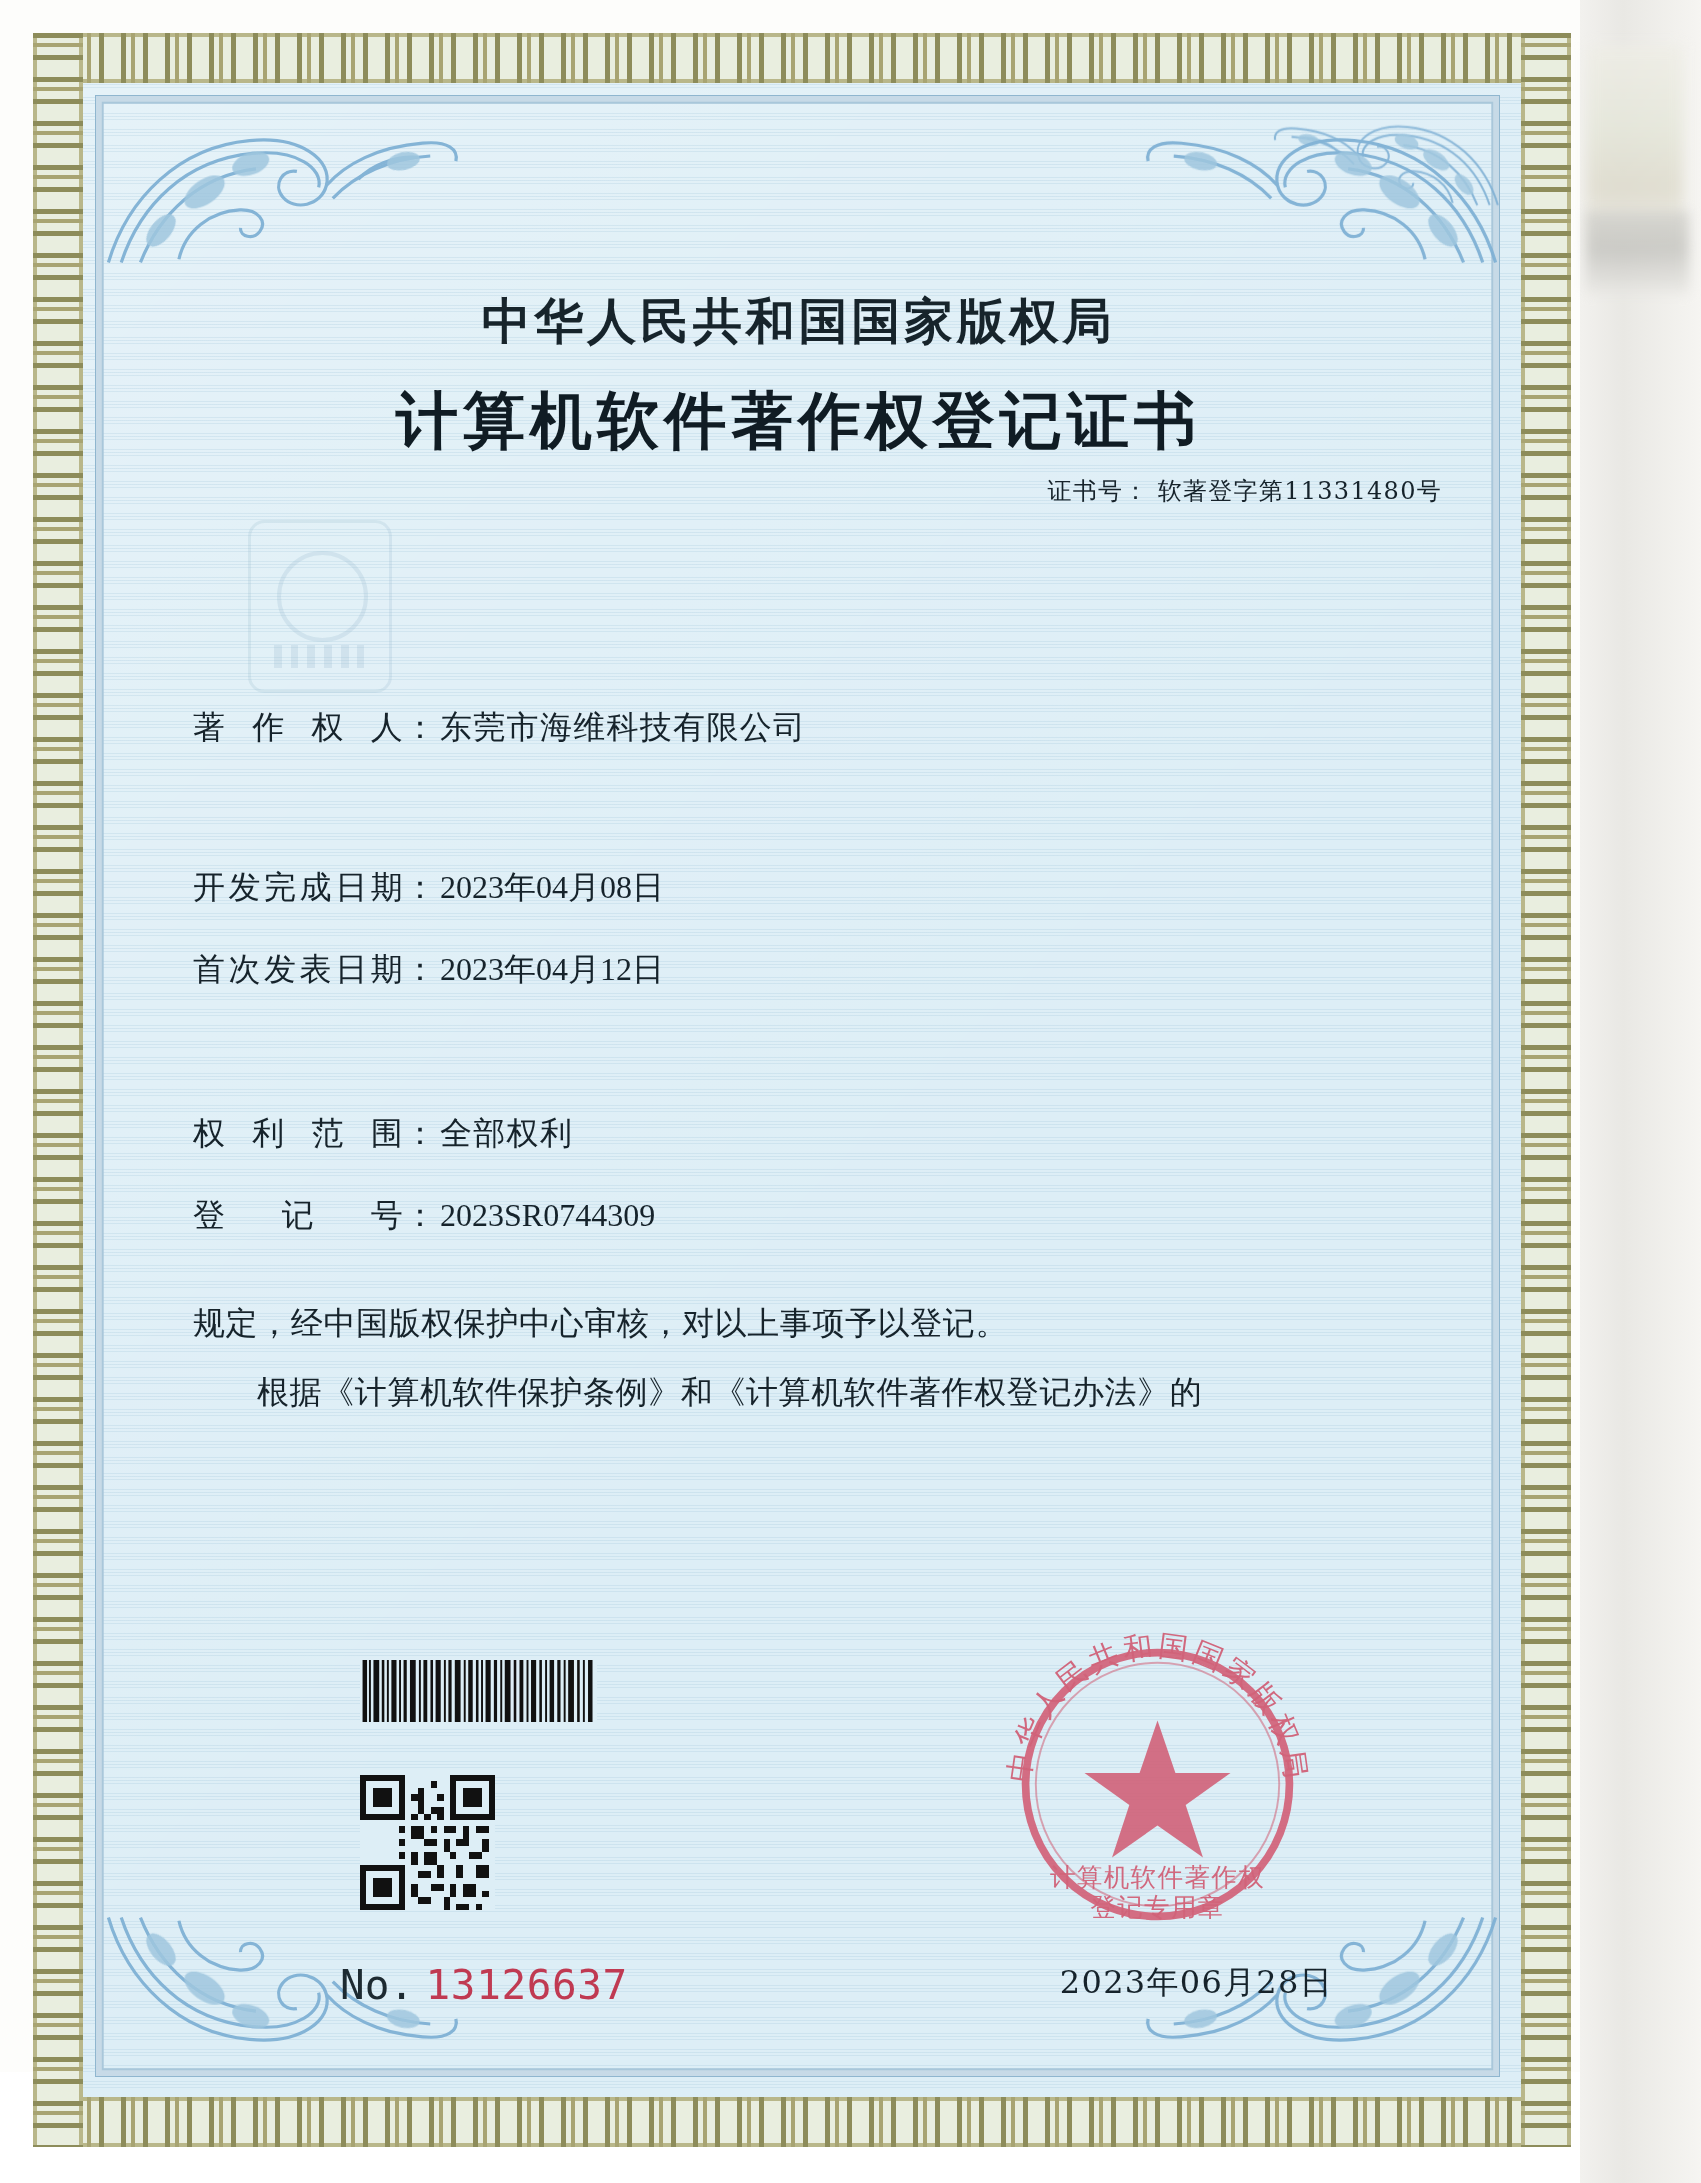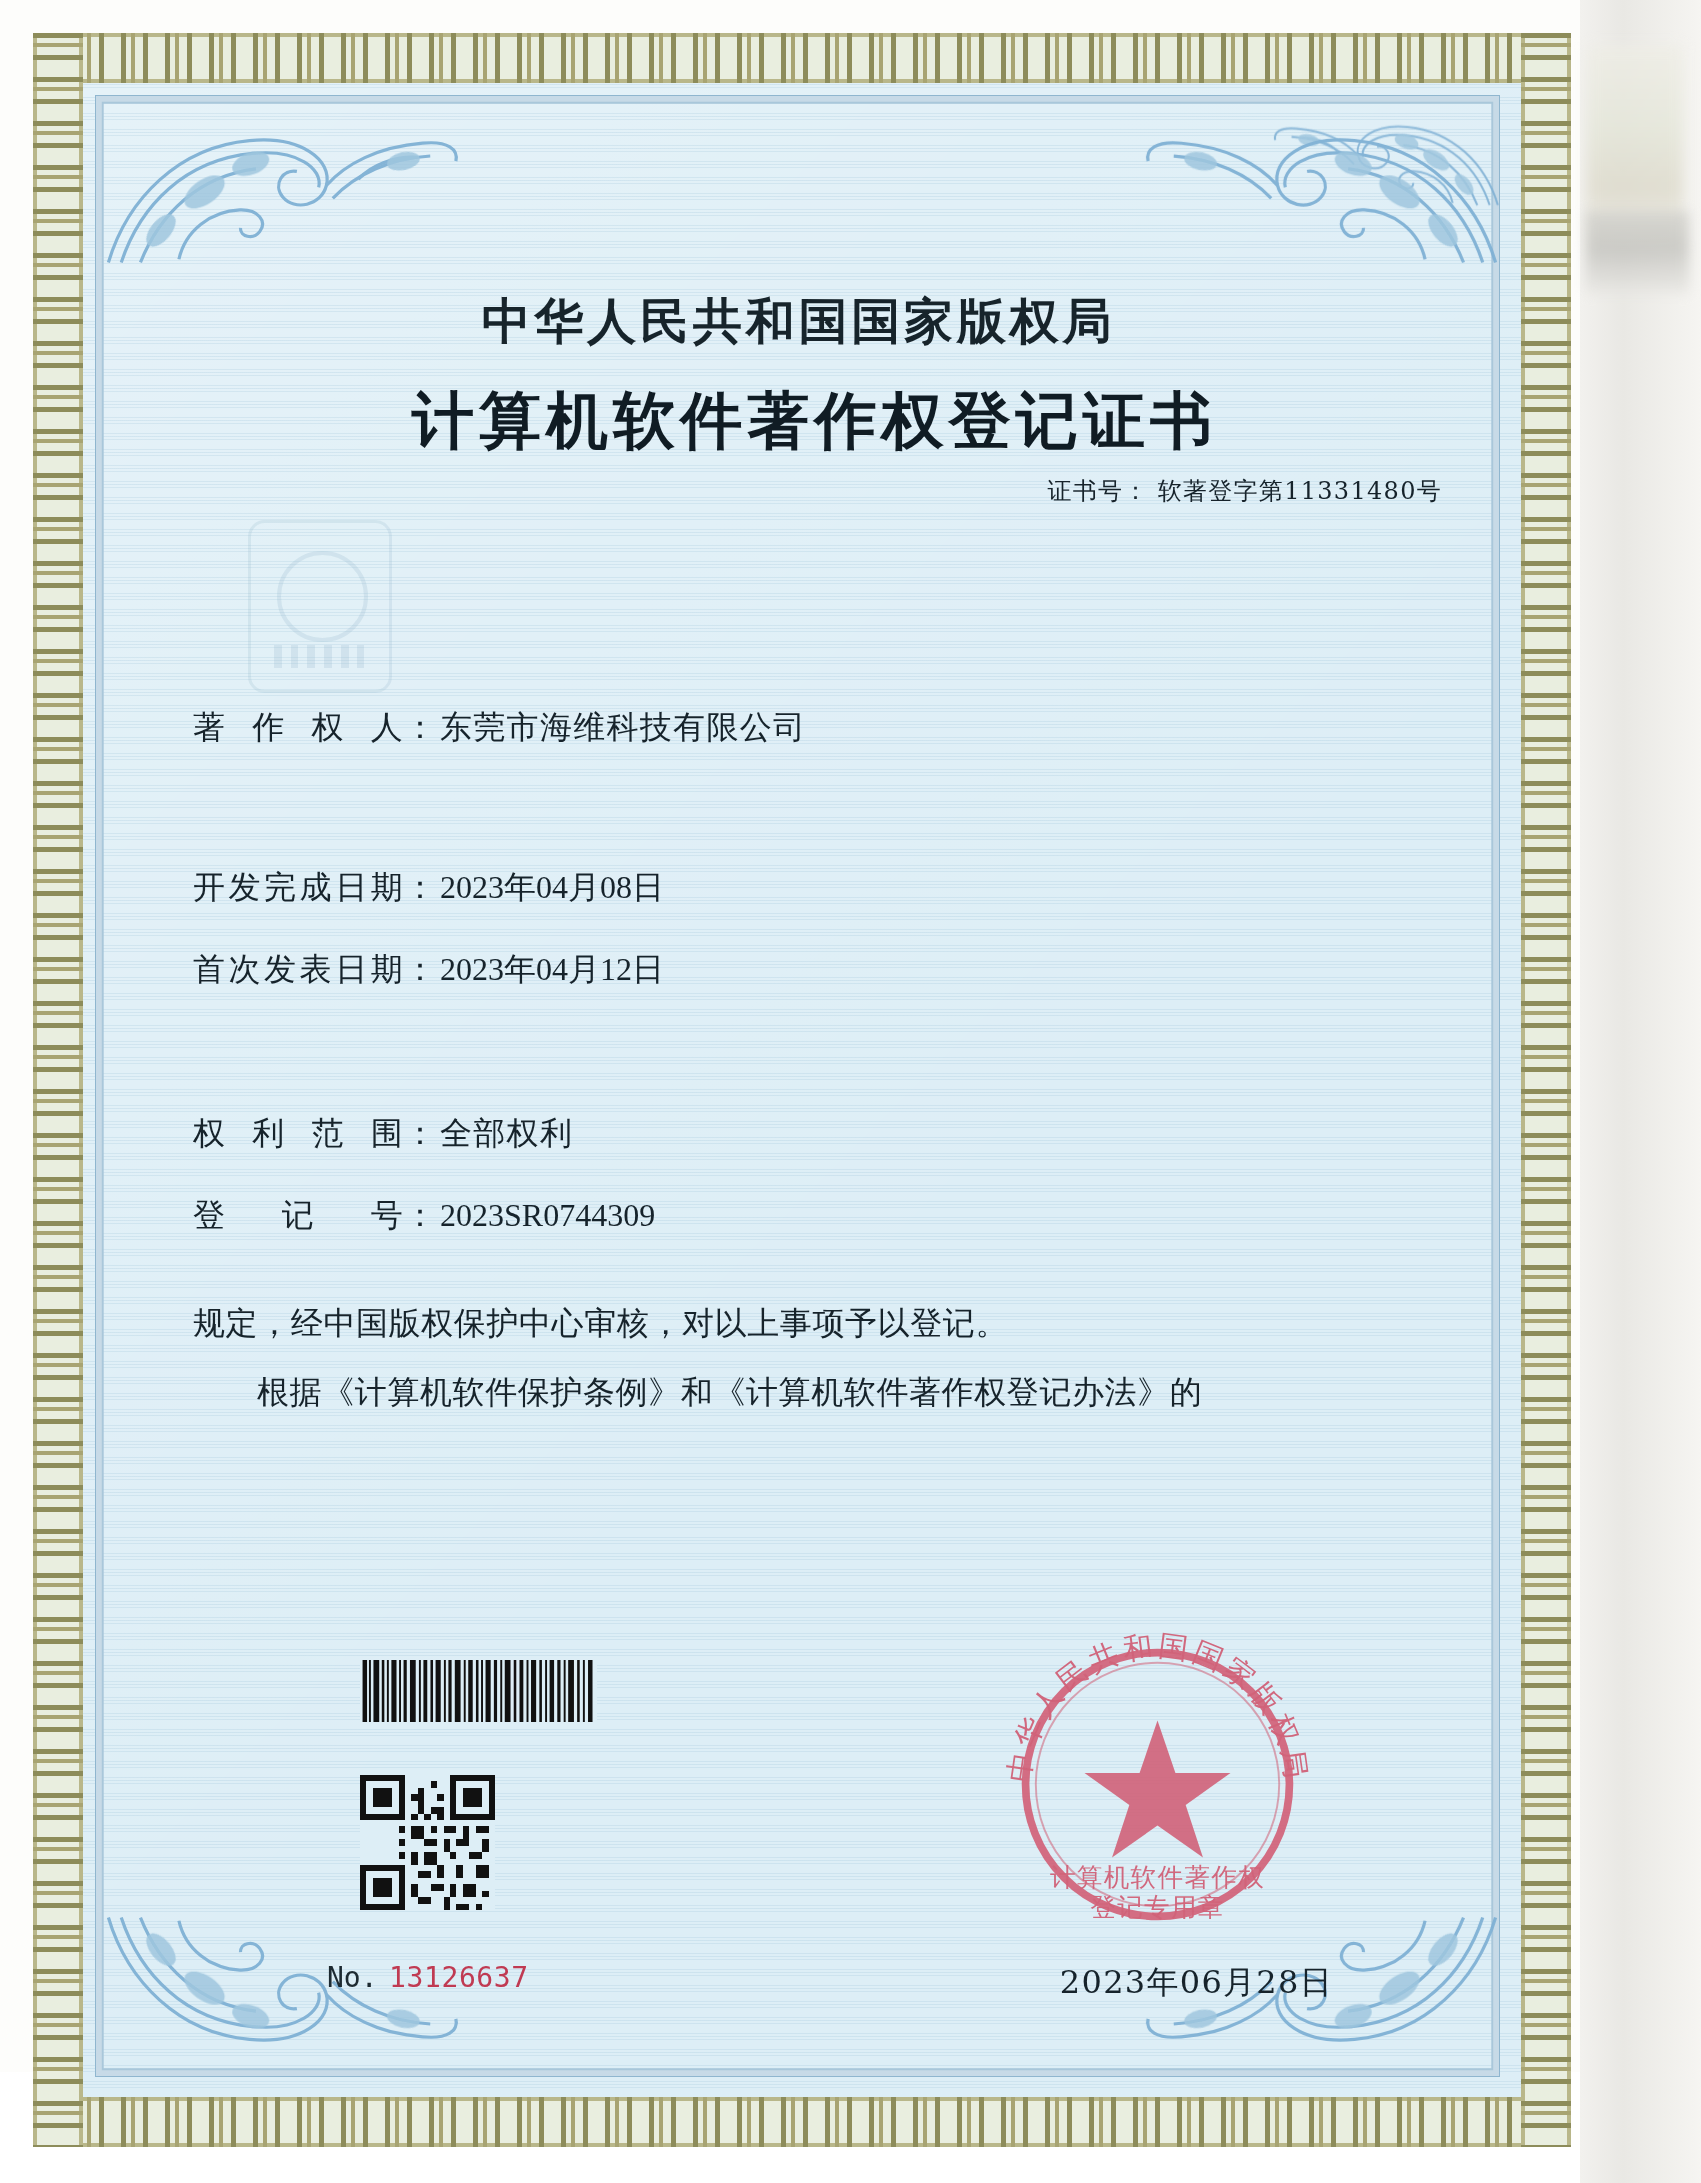--- a/index.html
+++ b/index.html
@@ -137,21 +137,21 @@
     position: absolute;
     top: 160px; left: 0; width: 1339px;
     text-align: center;
     font-size: 49px;
     letter-spacing: 3.8px;
     font-weight: 700;
     color: #17242b;
   }
   #title-certificate {
     position: absolute;
-    top: 250px; left: 16px; width: 1339px;
+    top: 250px; left: 0; width: 1339px;
     text-align: center;
     font-size: 62px;
     letter-spacing: 5.1px;
     font-weight: 700;
     color: #101c24;
   }
 
   #cert-no-row {
     position: absolute;
     top: 346px; right: 26px;
@@ -245,22 +245,22 @@
   
   #seal {
     position: absolute;
     left: 862px; top: 1489px;
     width: 333px; height: 333px;
     opacity: .92;
   }
 
   #serial-no {
     position: absolute;
-    left: 198px; top: 1832px;
-    font-size: 28px;
+    left: 211px; top: 1832px;
+    font-size: 41px;
     color: #1d2a31;
     font-family: "DejaVu Sans Mono", "Liberation Mono", monospace;
   }
   #serial-no .num { color: #c03a52; margin-left: 11.5px; letter-spacing: 0.6px; }
 
   #issue-date {
     position: absolute;
     right: 135px; top: 1832px;
     font-size: 32px;
     letter-spacing: 1.3px;

